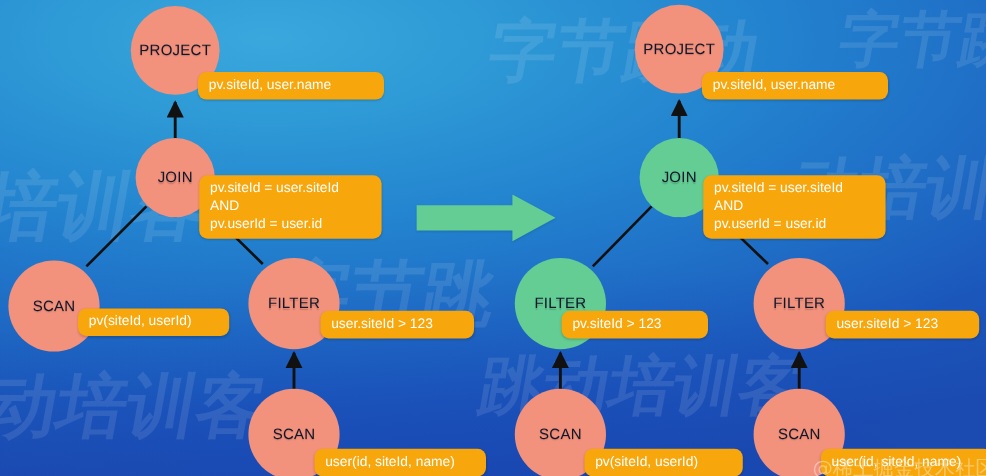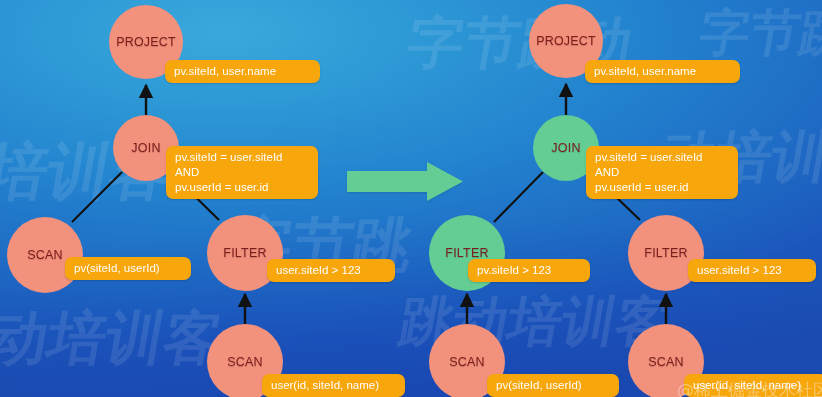--- a/index.html
+++ b/index.html
@@ -42,21 +42,21 @@
     inset: 0;
     width: 822px;
     height: 397px;
   }
   .node {
     position: absolute;
     border-radius: 50%;
     display: flex;
     align-items: center;
     justify-content: center;
-    color: #7f1d1d;
+    color: #0f172a;
     font-size: 12.5px;
     letter-spacing: 0.2px;
     text-shadow: 0 1px 1px rgba(0,0,0,0.18);
   }
   .node.salmon { background: #f2917c; }
   .node.green  { background: #63cd94; }
   .label {
     position: absolute;
     background: #f7a60b;
     color: #ffffff;

